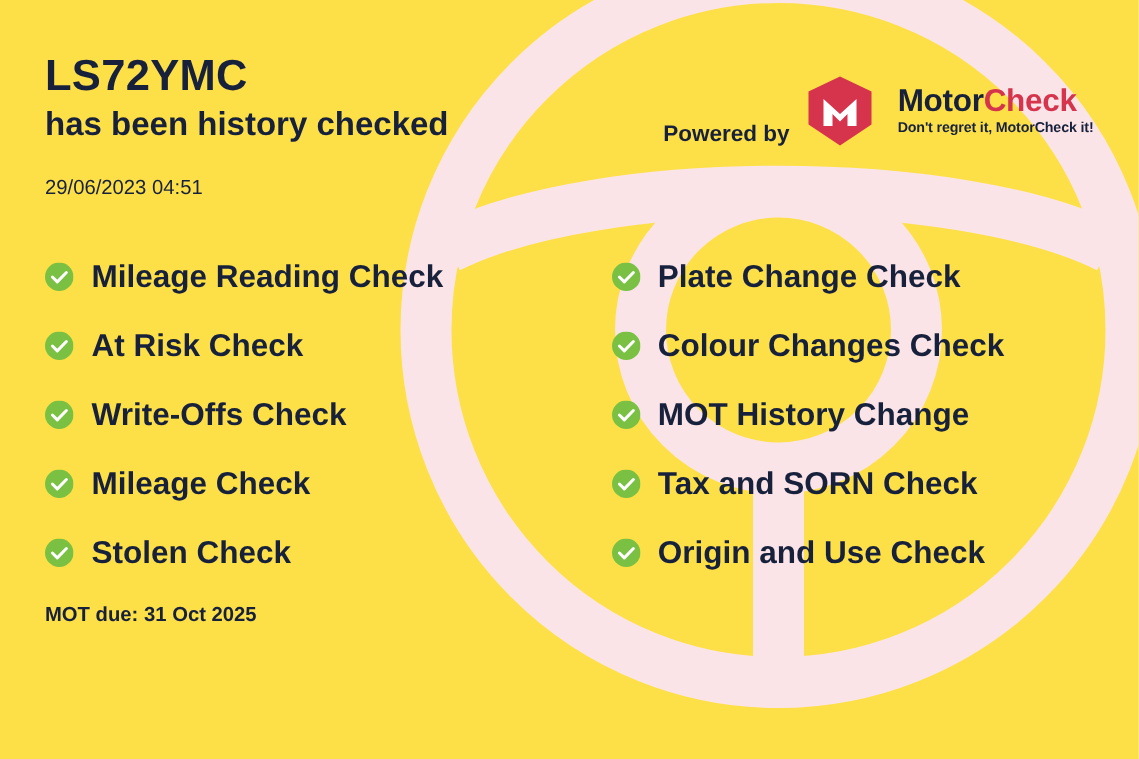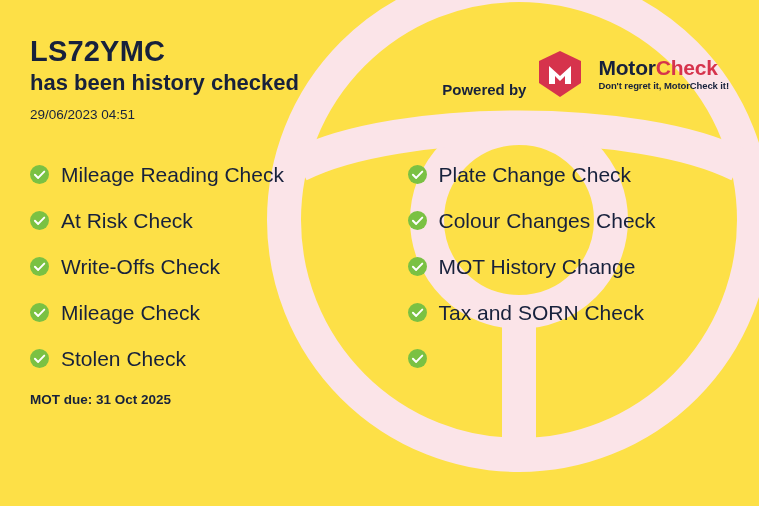--- a/index.html
+++ b/index.html
@@ -56,21 +56,21 @@
   .subtitle {
     font-size: 22px;
     font-weight: bold;
     color: #17213c;
     line-height: 1.2;
     margin: 2px 0 0 0;
   }
   .timestamp {
     font-size: 13.5px;
     color: #17213c;
-    margin-top: 10px;
+    margin-top: 20px;
     font-weight: normal;
   }
   .powered {
     display: flex;
     align-items: flex-end;
     gap: 12px;
     margin-top: 16px;
   }
   .powered-label {
     font-size: 15px;
@@ -124,21 +124,21 @@
     height: 46px;
   }
   .tick {
     flex: 0 0 auto;
     width: 19px;
     height: 19px;
     display: block;
   }
   .check-label {
     font-size: 21px;
-    font-weight: normal;
+    font-weight: bold;
     color: #17213c;
     white-space: nowrap;
   }
   .footer {
     margin-top: 10px;
     font-size: 13.5px;
     font-weight: bold;
     color: #17213c;
   }
 </style>
@@ -263,20 +263,21 @@
             <path d="M5.2 10.2 L8.6 13.6 L15 7" fill="none" stroke="#ffffff" stroke-width="2.1" stroke-linecap="round" stroke-linejoin="round"></path>
           </svg>
           <span class="check-label">Tax and SORN Check</span>
         </div>
 
         <div class="check-row">
           <svg class="tick" viewBox="0 0 20 20" aria-hidden="true">
             <circle cx="10" cy="10" r="10" fill="#7ac143"></circle>
             <path d="M5.2 10.2 L8.6 13.6 L15 7" fill="none" stroke="#ffffff" stroke-width="2.1" stroke-linecap="round" stroke-linejoin="round"></path>
           </svg>
+          <span class="check-label">Origin and Use Check</span>
         </div>
 
       </div>
 
     </div>
 
     <div class="footer">MOT due: 31 Oct 2025</div>
 
   </div>
 </div>

